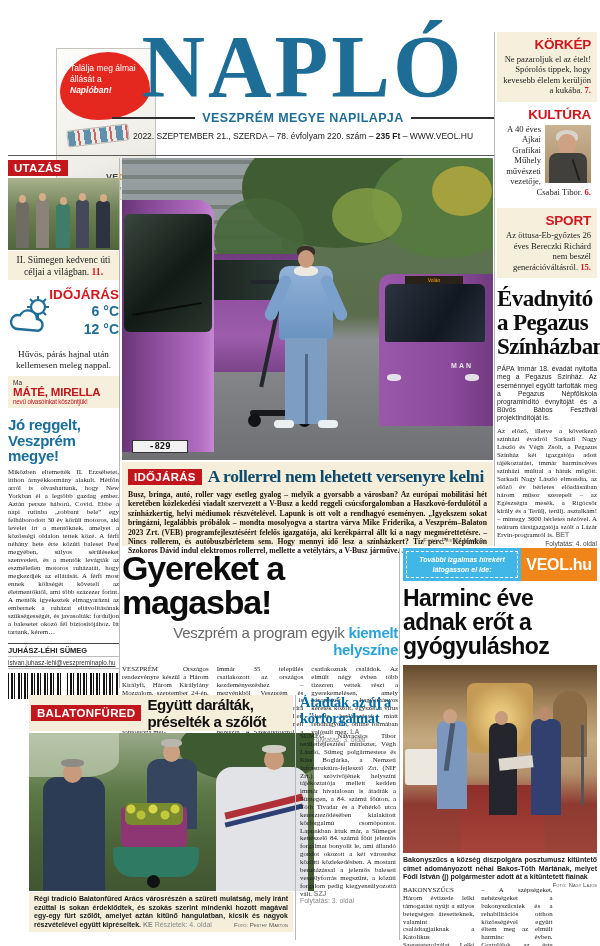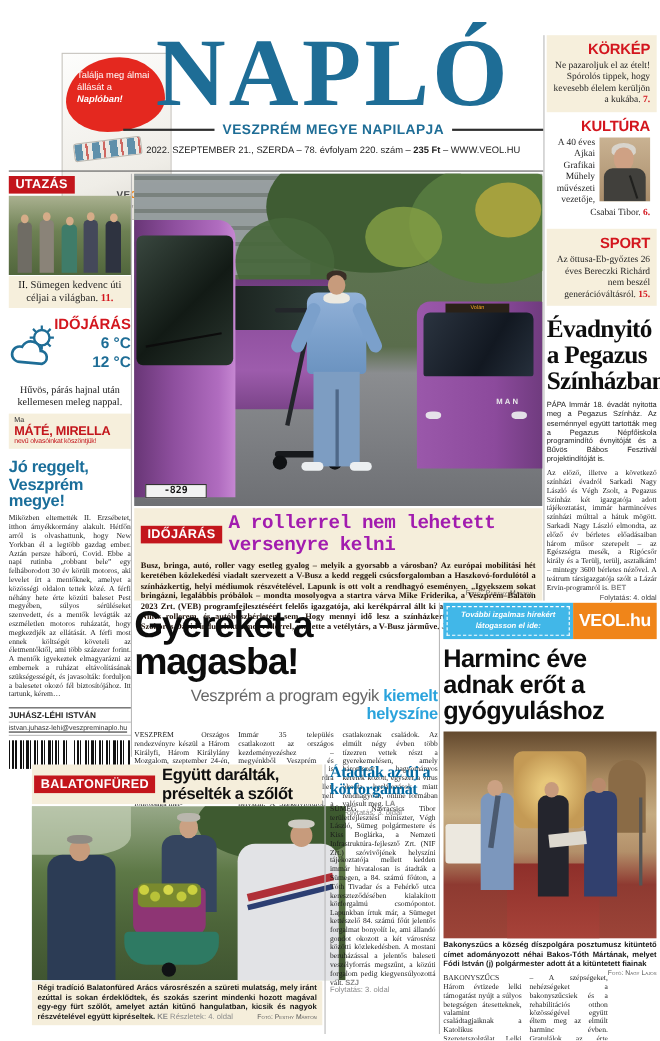--- a/index.html
+++ b/index.html
@@ -123,21 +123,21 @@
   .shoe{width:20px;height:8px;background:#eceff1;border-radius:5px;}
   .sc-stem{left:148px;top:126px;width:4px;height:104px;background:#23262a;transform:rotate(12deg);}
   .sc-bar{left:128px;top:122px;width:46px;height:4px;background:#23262a;border-radius:2px;}
   .sc-deck{left:128px;top:252px;width:58px;height:6px;background:#17191c;border-radius:3px;}
   .sc-wheel{width:13px;height:13px;background:#101214;border-radius:50%;}
 
   
   .lead-strip{position:absolute;left:122px;top:462px;width:371px;height:84px;background:#f5eedb;
               padding:4px 6px 3px;}
   .krow{display:flex;align-items:center;gap:6px;margin-bottom:3px;}
-  .lead-h{font-family:Liberation Mono, monospace;font-weight:bold;font-size:17.5px;color:#a21caf;letter-spacing:-.4px;}
+  .lead-h{font-family:Liberation Serif, serif;font-weight:bold;font-size:17.5px;color:#0c4a6e;letter-spacing:-.4px;}
   .lede{font-weight:bold;font-size:7.7px;line-height:1.22;text-align:justify;color:#211209;}
   .credit{position:absolute;right:8px;bottom:3px;font-family:"Liberation Sans",sans-serif;font-size:6.2px;
           color:#555;font-variant:small-caps;letter-spacing:.4px;}
   .contgray{color:#8a8a8a;font-family:"Liberation Sans",sans-serif;font-weight:normal;}
 
   
   .gyerek{position:absolute;left:122px;top:551px;width:276px;}
   .gy-h{font-family:"Liberation Sans",sans-serif;font-weight:bold;font-size:34px;line-height:1;
         letter-spacing:-1.2px;color:#0c0c0c;}
   .gy-sub{font-family:"Liberation Sans",sans-serif;font-size:15px;color:#666;margin-top:5px;letter-spacing:-.3px;text-align:right;}
@@ -263,21 +263,21 @@
     <div class="wdesc">Hűvös, párás hajnal után kellemesen meleg nappal.</div>
 
     <div class="nameday">
       <div class="nd-ma">Ma</div>
       <div class="nd-names">MÁTÉ, MIRELLA</div>
       <div class="nd-rest">nevű olvasóinkat köszöntjük!</div>
     </div>
 
     <div class="morn-title">Jó reggelt, Veszprém megye!</div>
     <div class="morn-body">Miközben eltemették II. Erzsébetet, itthon árnyékkormány alakult. Hétfőn arról is olvashattunk, hogy New Yorkban él a legtöbb gazdag ember. Aztán persze háború, Covid. Ebbe a napi rutinba „robbant bele” egy felháborodott 30 év körüli motoros, aki levelet írt a mentőknek, amelyet a közösségi oldalon tettek közé. A férfi néhány hete érte közúti baleset Pest megyében, súlyos sérüléseket szenvedett, és a mentők levágták az eszméletlen motoros ruházatát, hogy megkezdjék az ellátását. A férfi most ennek költségét követeli az életmentőktől, ami több százezer forint. A mentők igyekeztek elmagyarázni az embernek a ruházat eltávolításának szükségességét, és javasolták: forduljon a balesetet okozó fél biztosítójához. Itt tartunk, kérem…</div>
-    <div class="byline">JUHÁSZ-LÉHI ISTVÁN</div>
+    <div class="byline">JUHÁSZ-LÉHI SÜMEG</div>
     <div class="email">istvan.juhasz-lehi@veszpreminaplo.hu</div>
     <div class="barcode">
         <div class="bars"></div>
         <div class="bars"></div>
       </div>
   </div>
 
   <div class="lead-photo">
     <div class="ph building"></div>
     <div class="ph tree" style="left:120px;top:-30px;width:190px;height:120px;background:#3f5c33;"></div>

